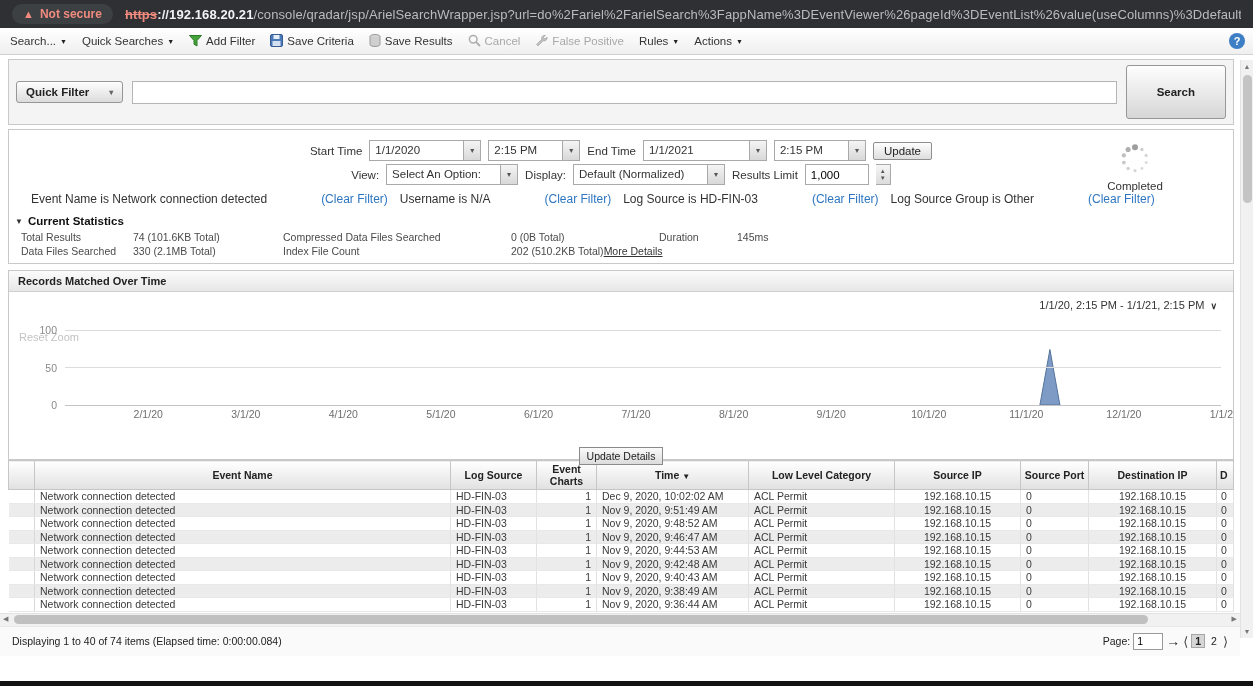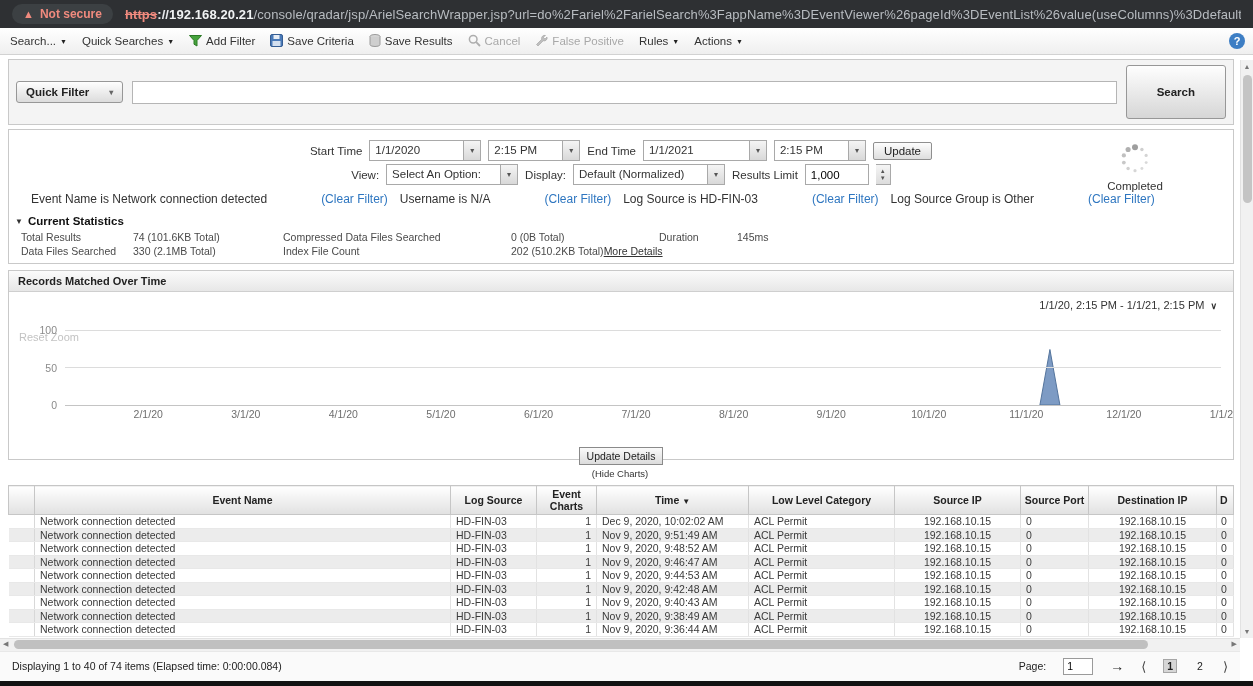--- a/index.html
+++ b/index.html
@@ -92,21 +92,21 @@
   .v-scrollbar .arrow { position:absolute; left:0; right:0; text-align:center; font-size:7px; color:#777; }
   .v-scrollbar .up { top:3px; } .v-scrollbar .down { bottom:3px; }
   .v-thumb { position:absolute; left:1.5px; right:1.5px; top:15px; height:128px; background:#c4c4c4; border-radius:5px; }
   .h-scrollbar { margin:1px 0 0; height:13px; background:#f1f1f1; border-top:1px solid #e2e2e2; position:relative; }
   .h-scrollbar .arrow { position:absolute; top:1px; font-size:7px; color:#777; }
   .h-scrollbar .left { left:3px; } .h-scrollbar .right { right:3px; }
   .h-thumb { position:absolute; top:1.5px; bottom:1.5px; left:14px; right:92px; background:#c0c0c0; border-radius:5px; }
 
   
   .status-bar { height:30px; background:#fafafa; border-top:1px solid #e8e8e8; display:flex; align-items:center; justify-content:space-between; padding:0 12px; font-size:10.5px; color:#222; }
-  .pager { display:flex; align-items:center; gap:17px; }
+  .pager { display:flex; align-items:center; gap:3px; }
   .page-input { width:30px; height:17px; border:1px solid #9a9a9a; font-size:10.5px; padding:0 3px; }
   .go-arrow { font-size:14px; color:#222; cursor:pointer; }
   .chev-nav { font-size:13px; color:#444; cursor:pointer; }
   .page-num { padding:0 3px; cursor:pointer; }
   .page-num.current { background:#d6d6d6; border:1px solid #a6a6a6; font-weight:bold; }
   .bottom-strip { position:absolute; left:0; right:0; bottom:0; height:5px; background:#121212; }
 </style>
 </head>
 <body>
 
@@ -314,23 +314,20 @@
           <span class="x-tick" style="left: 74.72%;">10/1/20</span>
           <span class="x-tick" style="left: 83.16%;">11/1/20</span>
           <span class="x-tick" style="left: 91.6%;">12/1/20</span>
           <span class="x-tick" style="left: 100.04%;">1/1/2</span>
         </div>
       <div class="update-row">
         <button class="update-details-btn">Update Details</button>
       </div>
     </div>
   </div>
-  <div class="hide-charts">
-    <span>(Hide Charts)</span>
-  </div>
 
   <div class="table-wrap">
     <table>
       <colgroup>
         <col style="width:26px">
           <col style="width:416px">
           <col style="width:86px">
           <col style="width:60px">
           <col style="width:152px">
           <col style="width:146px">

